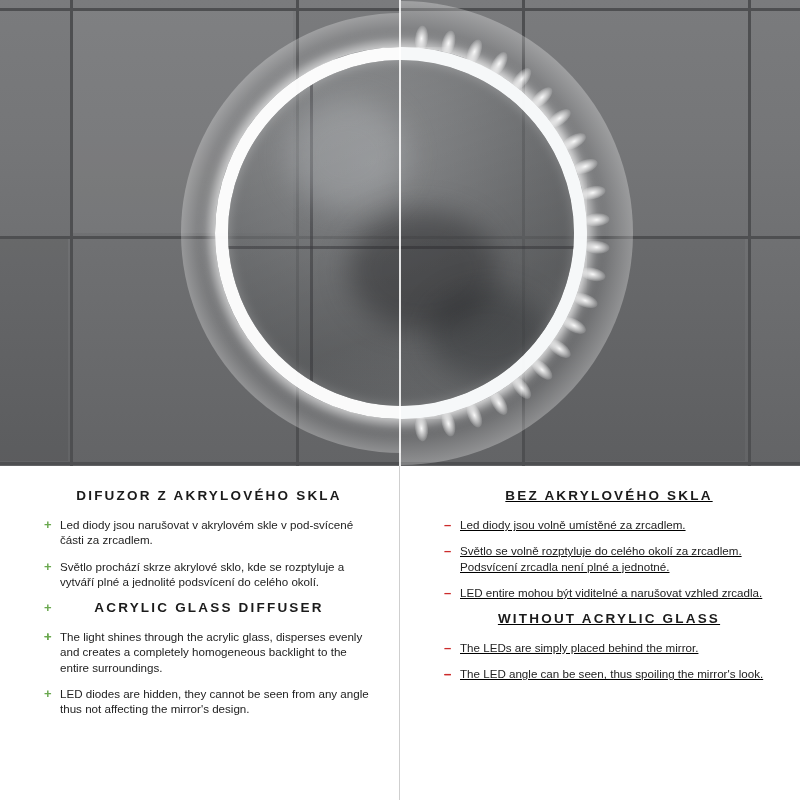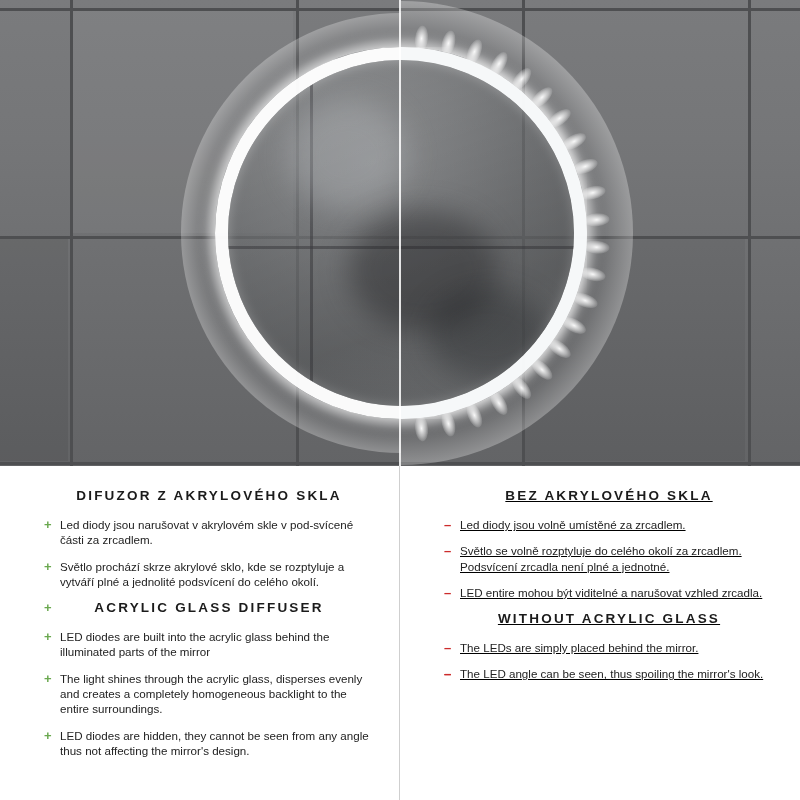--- a/index.html
+++ b/index.html
@@ -290,21 +290,20 @@
         </li>
         <li>
           <span class="bullet plus">+</span>
         </li>
       </ul>
 
       <h2 class="heading second">ACRYLIC GLASS DIFFUSER</h2>
       <ul class="list">
         <li>
           <span class="bullet plus">+</span>
-          <span>LED diodes are built into the acrylic glass behind the illuminated parts of the mirror</span>
         </li>
         <li>
           <span class="bullet plus">+</span>
           <span>The light shines through the acrylic glass, disperses evenly and creates a completely homogeneous backlight to the entire surroundings.</span>
         </li>
         <li>
           <span class="bullet plus">+</span>
           <span>LED diodes are hidden, they cannot be seen from any angle thus not affecting the mirror's design.</span>
         </li>
       </ul>

